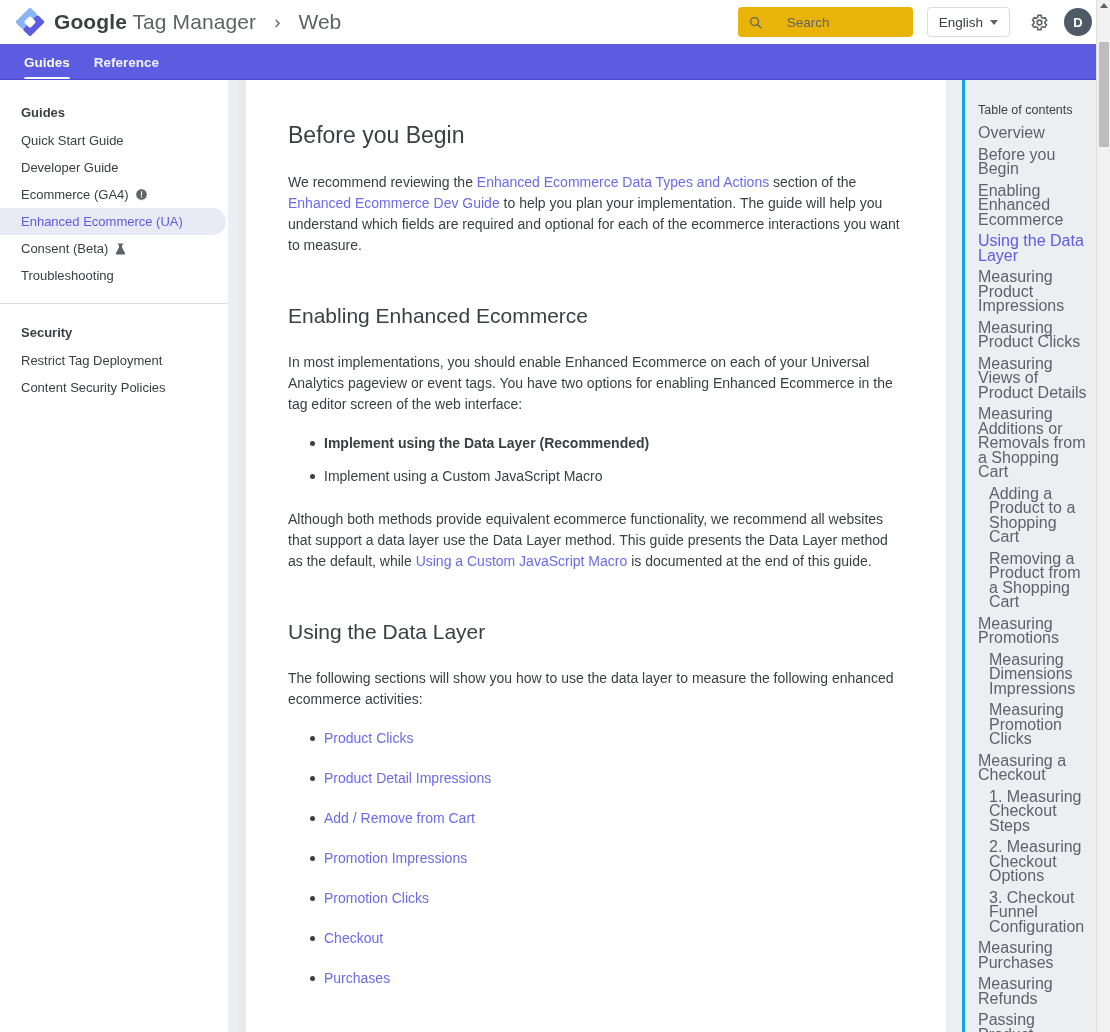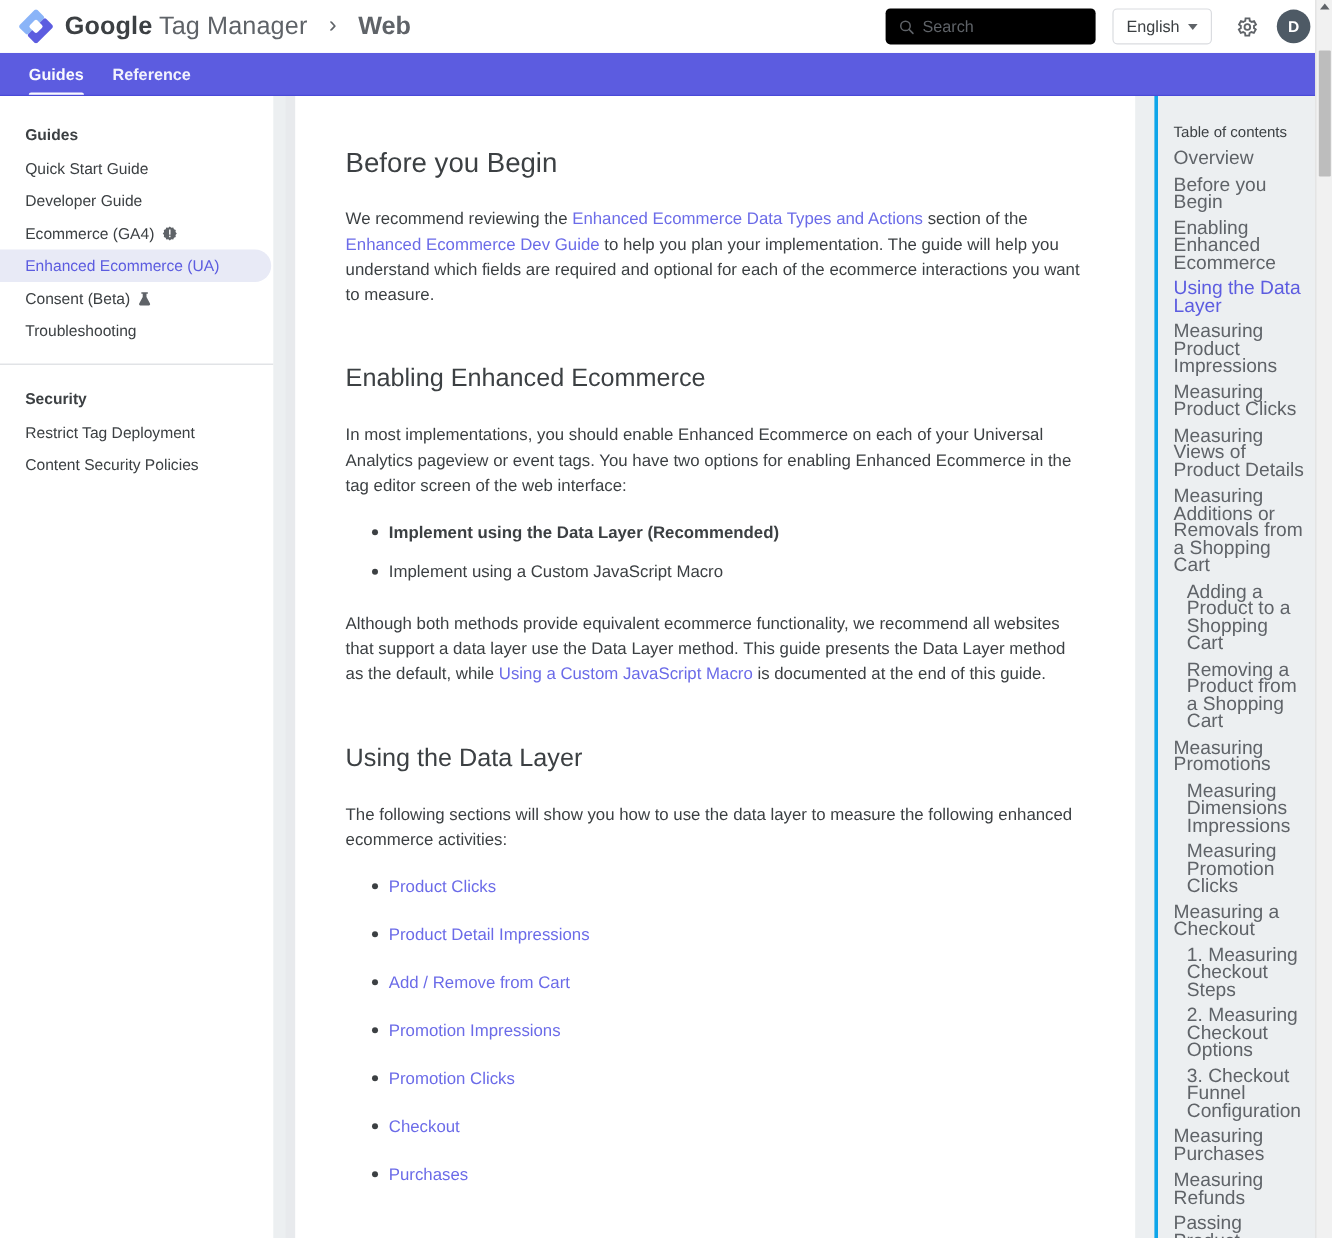--- a/index.html
+++ b/index.html
@@ -49,34 +49,34 @@
   .brand-text .light { font-weight: normal; color: #5f6368; }
   .brand-sep {
     font-size: 19px;
     color: #5f6368;
     margin: 0 8px 0 8px;
     font-weight: normal;
   }
   .brand-prod {
     font-size: 21px;
     color: #5f6368;
-    font-weight: bold;
+    font-weight: normal;
     white-space: nowrap;
   }
   .header-spacer { flex: 1 1 auto; }
 
   .search-box {
     width: 175px;
     height: 30px;
-    background: #000000;
+    background: #eab308;
     border-radius: 4px;
     display: flex;
     align-items: center;
     padding: 0 10px;
-    gap: 6px;
+    gap: 24px;
     flex: 0 0 auto;
   }
   .search-box .ph {
     font-size: 13.5px;
     color: #5f6368;
   }
   .lang-btn {
     margin-left: 14px;
     height: 30px;
     border: 1px solid #dadce0;

